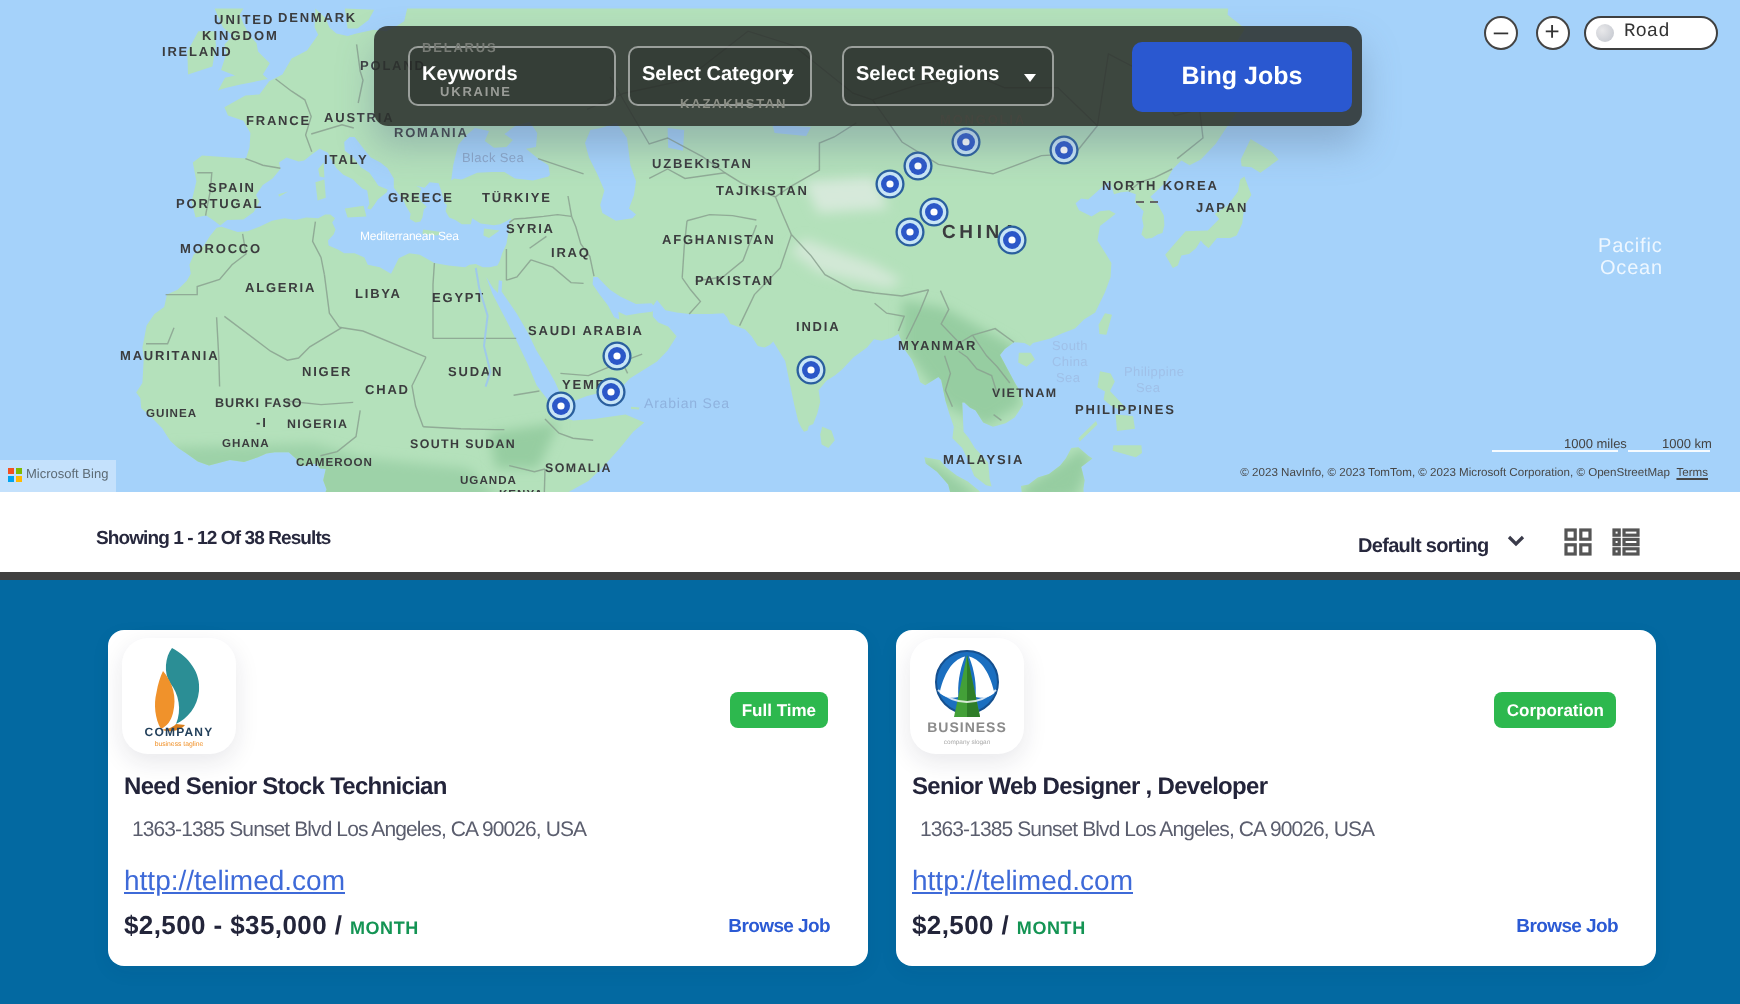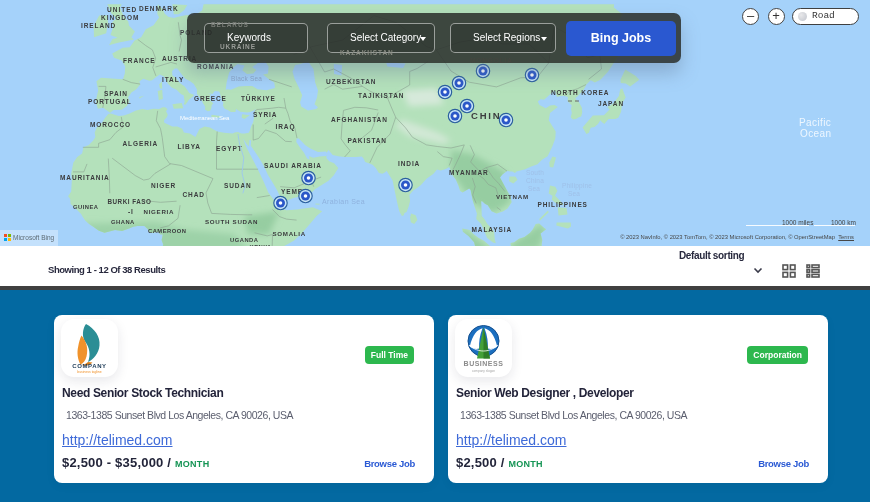--- a/index.html
+++ b/index.html
@@ -1,21 +1,21 @@
 <!DOCTYPE html>
 <html><head><meta charset="utf-8"><style>
 * { margin:0; padding:0; box-sizing:border-box; }
 body { width:870px; height:502px; font-family:"Liberation Sans", sans-serif; background:#f2f3f7; overflow:hidden; }
 #map { position:relative; width:870px; height:246px; overflow:hidden; background:#a5d2fa; }
 .maplab { position:absolute; font-size:6.5px; font-weight:bold; letter-spacing:0.9px; }
 .zbtn { position:absolute; width:17px; height:17px; border-radius:50%; background:#fff; border:1.3px solid #444; color:#333; font-size:13px; line-height:13.5px; text-align:center; }
 #roadpill { position:absolute; left:792px; top:8px; width:67px; height:17px; border-radius:9px; background:#fff; border:1.6px solid #3f4040; font-size:9.5px; color:#333; line-height:14px; padding-left:19px;font-family:Liberation Mono, monospace; }
 #roadpill .globe { position:absolute; left:5px; top:2.5px; width:9px; height:9px; border-radius:50%; background:radial-gradient(circle at 35% 35%, #e8e8ea, #c0c4cc); }
 #panel { position:absolute; left:187px; top:13px; width:494px; height:50px; border-radius:7px; background:rgba(44,48,45,0.87); box-shadow:0 10px 18px rgba(95,115,145,0.38); }
-.pbox { position:relative; float:left; margin-top:10px; height:30px; border:1.2px solid rgba(255,255,255,0.5); border-radius:5px; color:#fff; font-size:10px; font-weight:normal; line-height:28px; padding-left:22px; background:rgba(0,0,0,0.12); }
+.pbox { position:relative; float:left; margin-top:10px; height:30px; border:1.2px solid rgba(255,255,255,0.5); border-radius:5px; color:#fff; font-size:10px; font-weight:bold; line-height:28px; padding-left:6px; background:rgba(0,0,0,0.12); }
 .caret { position:absolute; right:8px; top:13px; width:0; height:0; border-left:3.5px solid transparent; border-right:3.5px solid transparent; border-top:4px solid #fff; }
 #findjobs { position:absolute; left:379px; top:8px; width:110px; height:35px; background:#2a58d0; border-radius:5px; color:#fff; font-size:12.5px; font-weight:bold; text-align:center; line-height:35px; }
 #attrib { position:absolute; right:16px; top:234px; font-size:5.8px; color:#474747; }
 .scale { position:absolute; font-size:6.5px; color:#444; }
 #reshdr { position:relative; width:870px; height:44px; background:#fff; border-bottom:4px solid #404040; }
 #cards { position:relative; width:870px; height:212px; background:#0369a1; }
 .card { position:absolute; top:25px; width:380px; height:168px; background:#fff; border-radius:8px; box-shadow:0 3px 10px rgba(30,30,60,0.05); }
 .logo { position:absolute; left:7px; top:4px; width:57px; height:58px; background:#fff; border-radius:13px; box-shadow:0 4px 12px rgba(30,30,60,0.10); }
 .badge { position:absolute; right:20px; top:31px; height:18px; background:#2db84e; border-radius:4px; color:#fff; font-size:8.5px; font-weight:bold; line-height:18px; padding:0 6px; }
 .jtitle { position:absolute; left:8px; top:71px; font-size:12px; font-weight:bold; color:#23243a; letter-spacing:-0.35px; }
@@ -247,21 +247,21 @@
         <circle cx="405.5" cy="185" r="6.7" fill="#c9e6f6" stroke="#2a5f9e" stroke-width="1.15"></circle>
         <circle cx="405.5" cy="185" r="4.5" fill="#2b57c8"></circle>
         <circle cx="405.5" cy="185" r="1.8" fill="#ffffff"></circle>
       </g>
 </svg>
 <div class="zbtn" style="left:742px;top:7.5px;">–</div>
 <div class="zbtn" style="left:767.5px;top:7.5px;">+</div>
 <div id="roadpill"><span class="globe"></span>Road</div>
 <div id="panel">
   <div class="pbox" style="margin-left:17px;width:104px;">Keywords</div>
-  <div class="pbox" style="margin-left:19px;width:108px;">Select Category<span class="caret"></span></div>
+  <div class="pbox" style="margin-left:6px;width:92px;">Select Category<span class="caret"></span></div>
   <div class="pbox" style="margin-left:15px;width:106px;">Select Regions<span class="caret"></span></div>
   <div id="findjobs">Bing Jobs</div>
 </div>
 <div class="maplab" style="left:211px;top:20.5px;color:#787c76;">BELARUS</div>
 <div class="maplab" style="left:220px;top:43px;color:#9a9d98;">UKRAINE</div>
 <div class="maplab" style="left:340px;top:49px;color:#8a8d84;">KAZAKHSTAN</div>
 <div class="maplab" style="left:470px;top:57.3px;color:#44463f;">MONGOLIA</div>
 <div class="scale" style="left:782px;top:219px;">1000 miles</div>
 <div class="scale" style="left:831px;top:219px;">1000 km</div>
 <div class="scale" style="left:746px;top:225px;width:63px;border-bottom:1.5px solid rgba(255,255,255,0.9);height:1px;"></div>
@@ -269,21 +269,21 @@
 <div id="attrib">© 2023 NavInfo, © 2023 TomTom, © 2023 Microsoft Corporation, © OpenStreetMap &nbsp;<u>Terms</u></div>
 <div style="position:absolute;left:0;top:230px;width:58px;height:16px;background:rgba(255,255,255,0.35);"></div>
 <div style="position:absolute;left:4px;top:234px;width:3px;height:3px;background:#f25022;"></div>
 <div style="position:absolute;left:8px;top:234px;width:3px;height:3px;background:#7fba00;"></div>
 <div style="position:absolute;left:4px;top:238px;width:3px;height:3px;background:#00a4ef;"></div>
 <div style="position:absolute;left:8px;top:238px;width:3px;height:3px;background:#ffb900;"></div>
 <div style="position:absolute;left:13px;top:234px;font-size:6.5px;color:#5d6b75;">Microsoft Bing</div>
 </div>
 <div id="reshdr">
   <div style="position:absolute;left:48px;top:17.5px;font-size:9.5px;font-weight:bold;color:#27283d;letter-spacing:-0.45px;">Showing 1 - 12 Of 38 Results</div>
-  <div style="position:absolute;left:679px;top:4px;font-size:10px;font-weight:bold;color:#27283d;letter-spacing:-0.35px;">Default sorting</div>
+  <div style="position:absolute;left:679px;top:22px;font-size:10px;font-weight:bold;color:#27283d;letter-spacing:-0.35px;">Default sorting</div>
   <svg style="position:absolute;left:753px;top:21px" width="10" height="7" viewBox="0 0 10 7">
       <polyline points="1.5,1.5 5,5 8.5,1.5" fill="none" stroke="#3a3b4a" stroke-width="1.6"></polyline>
     </svg>
   <svg style="position:absolute;left:782px;top:17.5px" width="14" height="14" viewBox="0 0 14 14">
       <g fill="none" stroke="#555" stroke-width="1.6">
         <rect x="1" y="1" width="4.6" height="4.6"></rect>
         <rect x="8.4" y="1" width="4.6" height="4.6"></rect>
         <rect x="1" y="8.4" width="4.6" height="4.6"></rect>
         <rect x="8.4" y="8.4" width="4.6" height="4.6"></rect>
       </g>

